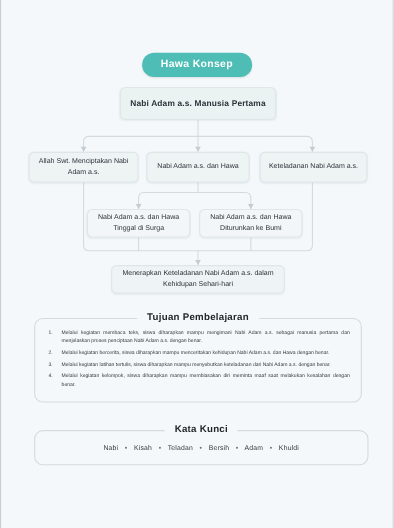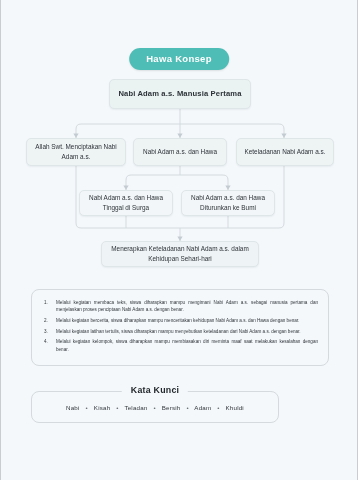--- a/index.html
+++ b/index.html
@@ -102,21 +102,21 @@
     background: #f4f8fb;
     padding: 0 9px;
     font-size: 8.8px;
     font-weight: bold;
     color: #22272b;
     letter-spacing: .25px;
     white-space: nowrap;
   }
 
   #panel-tujuan { left: 30px; top: 289px; width: 298px; height: 77px; }
-  #panel-kunci  { left: 30px; top: 391px; width: 248px; height: 32px; }
+  #panel-kunci  { left: 30px; top: 391px; width: 304px; height: 32px; }
 
   .obj-list {
     margin: 0;
     padding: 9px 10px 0 9px;
     list-style: none;
     counter-reset: obj;
   }
   .obj-item {
     position: relative;
     counter-increment: obj;
@@ -193,20 +193,21 @@
     <div class="node root" id="n-root">Nabi Adam a.s. Manusia Pertama</div>
     <div class="node" id="n-a">Allah Swt. Menciptakan Nabi Adam a.s.</div>
     <div class="node" id="n-b">Nabi Adam a.s. dan Hawa</div>
     <div class="node" id="n-c">Keteladanan Nabi Adam a.s.</div>
     <div class="node leaf" id="n-d">Nabi Adam a.s. dan Hawa Tinggal di Surga</div>
     <div class="node leaf" id="n-e">Nabi Adam a.s. dan Hawa Diturunkan ke Bumi</div>
     <div class="node final" id="n-f">Menerapkan Keteladanan Nabi Adam a.s. dalam Kehidupan Sehari-hari</div>
   </div>
 
   <div class="panel" id="panel-tujuan">
+    <div class="panel-title">Tujuan Pembelajaran</div>
     <ol class="obj-list">
       <li class="obj-item">Melalui kegiatan membaca teks, siswa diharapkan mampu mengimani Nabi Adam a.s. sebagai manusia pertama dan menjelaskan proses penciptaan Nabi Adam a.s. dengan benar.</li>
       <li class="obj-item">Melalui kegiatan bercerita, siswa diharapkan mampu menceritakan kehidupan Nabi Adam a.s. dan Hawa dengan benar.</li>
       <li class="obj-item">Melalui kegiatan latihan tertulis, siswa diharapkan mampu menyebutkan keteladanan dari Nabi Adam a.s. dengan benar.</li>
       <li class="obj-item">Melalui kegiatan kelompok, siswa diharapkan mampu membiasakan diri meminta maaf saat melakukan kesalahan dengan benar.</li>
     </ol>
   </div>
 
   <div class="panel" id="panel-kunci">
     <div class="panel-title">Kata Kunci</div>

